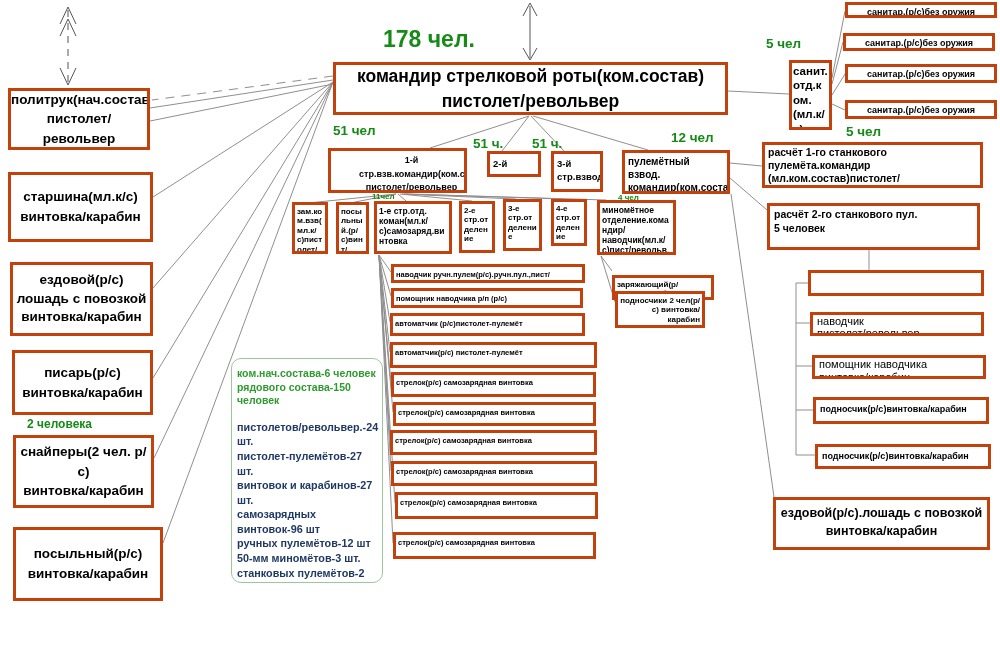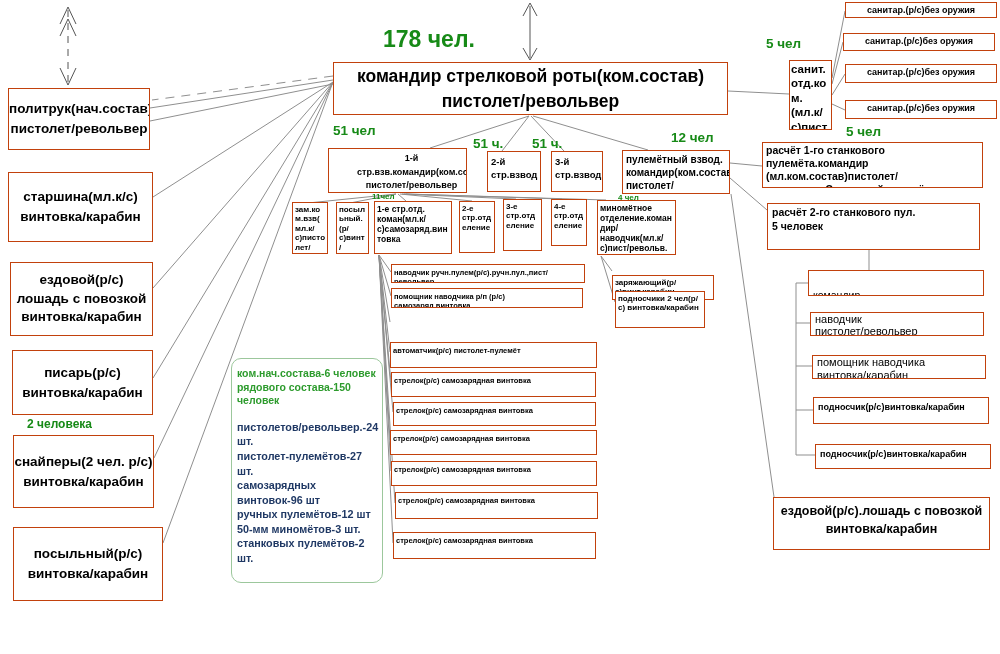--- a/index.html
+++ b/index.html
@@ -1,52 +1,52 @@
 <!DOCTYPE html>
 <html><head>
 <meta charset="utf-8">
 <style>
   html,body{margin:0;padding:0;background:#fff;}
   #canvas{position:relative;width:1000px;height:654px;background:#ffffff;overflow:hidden;
           font-family:"Liberation Sans",sans-serif;color:#000;}
   #wires{position:absolute;left:0;top:0;width:1000px;height:654px;pointer-events:none;}
 
-  .box{position:absolute;border:1px solid #c2410c;background:#fff;box-sizing:border-box;
+  .box{position:absolute;border:3px solid #c2410c;background:#fff;box-sizing:border-box;
        white-space:pre-line;overflow:hidden;}
   .ctr{display:flex;flex-direction:column;justify-content:center;text-align:center;}
   .bld{font-weight:bold;}
   .tiny{font-size:8px;font-weight:bold;line-height:1.18;padding:2px 2px;overflow-wrap:anywhere;}
 
   
   #bx-commander{left:333px;top:62px;width:395px;height:53px;font-size:17.5px;font-weight:bold;line-height:25px;}
 
   
   #bx-politruk{left:8px;top:88px;width:142px;height:62px;font-size:13.5px;line-height:1.45;}
   #bx-starshina{left:8px;top:172px;width:145px;height:70px;font-size:13.5px;line-height:1.45;}
   #bx-ezdovoy{left:10px;top:262px;width:143px;height:74px;font-size:13.5px;line-height:1.4;}
   #bx-pisar{left:12px;top:350px;width:141px;height:65px;font-size:13.5px;line-height:1.45;}
   #bx-snaipery{left:13px;top:435px;width:141px;height:73px;font-size:13.5px;line-height:1.45;}
   #bx-posylny{left:13px;top:527px;width:150px;height:74px;font-size:13.5px;line-height:1.45;}
 
   
   #bx-p1{left:328px;top:148px;width:139px;height:45px;font-size:9px;font-weight:bold;text-align:center;padding-top:3px;line-height:1.5;padding-left:28px;}
-  #bx-p2{left:487px;top:151px;width:54px;height:41px;font-size:9.5px;font-weight:bold;padding:3px 3px;line-height:1.4;}
+  #bx-p2{left:487px;top:151px;width:54px;height:26px;font-size:9.5px;font-weight:bold;padding:3px 3px;line-height:1.4;}
   #bx-p3{left:551px;top:151px;width:52px;height:41px;font-size:9.5px;font-weight:bold;padding:3px 3px;line-height:1.4;}
   #bx-mg{left:622px;top:150px;width:108px;height:44px;font-size:10px;font-weight:bold;padding:2px 3px;line-height:1.3;}
 
   
   #bx-deputy{left:292px;top:202px;width:36px;height:52px;}
   #bx-runner2{left:336px;top:202px;width:33px;height:52px;}
   #bx-sq1{left:374px;top:201px;width:78px;height:53px;font-size:8.5px;}
   #bx-sq2{left:459px;top:201px;width:36px;height:52px;}
   #bx-sq3{left:503px;top:199px;width:39px;height:52px;}
   #bx-sq4{left:551px;top:199px;width:36px;height:47px;}
   #bx-mortar{left:597px;top:200px;width:79px;height:55px;font-size:8.5px;}
   #bx-loader{left:612px;top:275px;width:102px;height:25px;}
-  #bx-carriers{left:615px;top:291px;width:90px;height:37px;}
+  #bx-carriers{left:615px;top:291px;width:90px;height:37px;text-align:right;}
 
   
   .mem{left:390px;width:195px;font-size:7.5px;font-weight:bold;padding:3px 2px;line-height:1.2;}
   #bx-m1{left:391px;top:264px;width:194px;height:19px;}
   #bx-m2{left:391px;top:288px;width:192px;height:20px;}
   #bx-m3{left:390px;top:313px;width:195px;height:23px;}
   #bx-m4{left:390px;top:342px;width:207px;height:26px;}
   #bx-r1{left:391px;top:372px;width:205px;height:25px;}
   #bx-r2{left:393px;top:402px;width:203px;height:24px;}
   #bx-r3{left:390px;top:430px;width:207px;height:25px;}
@@ -209,20 +209,21 @@
   <div class="box tiny" id="bx-sq1">1-е стр.отд. коман(мл.к/с)самозаряд.винтовка</div>
   <div class="box tiny" id="bx-sq2">2-е стр.отделение</div>
   <div class="box tiny" id="bx-sq3">3-е стр.отделение</div>
   <div class="box tiny" id="bx-sq4">4-е стр.отделение</div>
   <div class="box tiny" id="bx-mortar">миномётное отделение.командир/наводчик(мл.к/с)пист/револьв. 50-мм миномёт</div>
   <div class="box tiny" id="bx-loader">заряжающий(р/с)винт.карабин</div>
   <div class="box tiny" id="bx-carriers">подносчики 2 чел(р/с) винтовка/карабин</div>
 
   <div class="box mem" id="bx-m1">наводчик ручн.пулем(р/с).ручн.пул.,пист/револьвер</div>
   <div class="box mem" id="bx-m2">помощник наводчика р/п (р/с) самозаряд.винтовка</div>
+  <div class="box mem" id="bx-m3">автоматчик (р/с)пистолет-пулемёт</div>
   <div class="box mem" id="bx-m4">автоматчик(р/с) пистолет-пулемёт</div>
   <div class="box mem" id="bx-r1">стрелок(р/с) самозарядная винтовка</div>
   <div class="box mem" id="bx-r2">стрелок(р/с) самозарядная винтовка</div>
   <div class="box mem" id="bx-r3">стрелок(р/с) самозарядная винтовка</div>
   <div class="box mem" id="bx-r4">стрелок(р/с) самозарядная винтовка</div>
   <div class="box mem" id="bx-r5">стрелок(р/с) самозарядная винтовка</div>
   <div class="box mem" id="bx-r6">стрелок(р/с) самозарядная винтовка</div>
 
   <div class="box" id="bx-med">санит.отд.ком.(мл.к/с)пистолет/револьвер</div>
   <div class="box ord" id="bx-o1">санитар.(р/с)без оружия</div>
@@ -247,20 +248,21 @@
 винтовка/карабин</div>
 
   <div class="box" id="bx-info">
     <div class="sum-green">
       <div>ком.нач.состава-6 человек</div>
       <div>рядового состава-150 человек</div>
     </div>
     <div class="sum-navy">
       <div>пистолетов/револьвер.-24 шт.</div>
       <div>пистолет-пулемётов-27 шт.</div>
+      <div>винтовок и карабинов-27 шт.</div>
       <div>самозарядных винтовок-96 шт</div>
       <div>ручных пулемётов-12 шт</div>
       <div>50-мм миномётов-3 шт.</div>
       <div>станковых пулемётов-2 шт.</div>
 
     </div>
 
   </div>
 
 </div>

